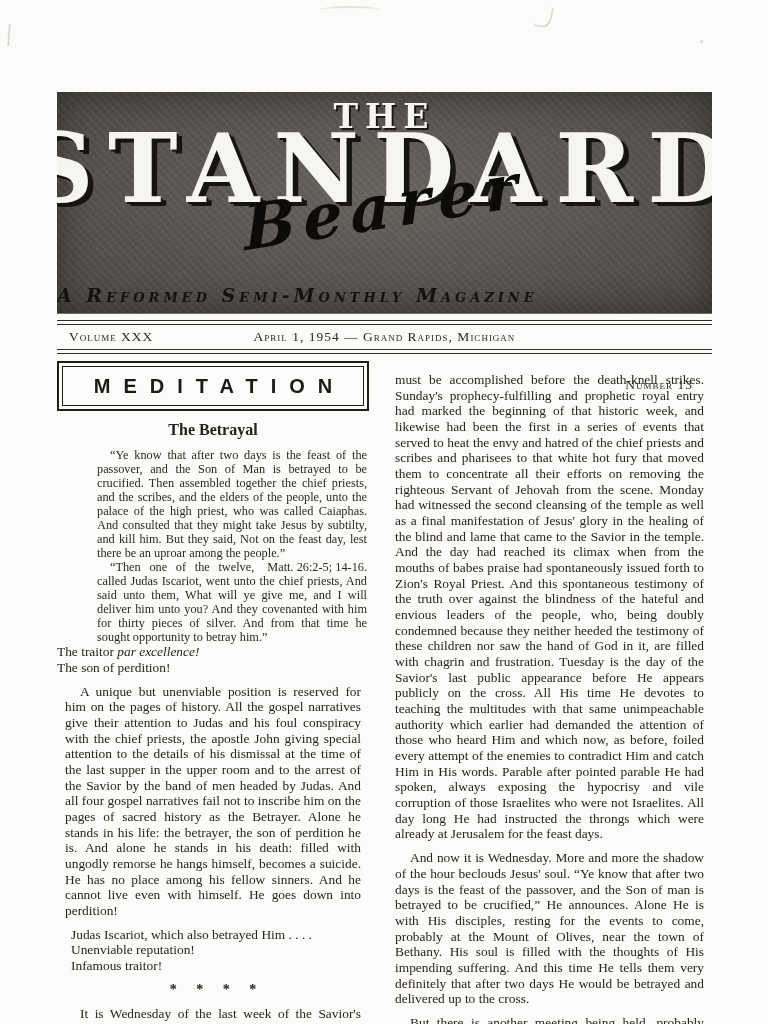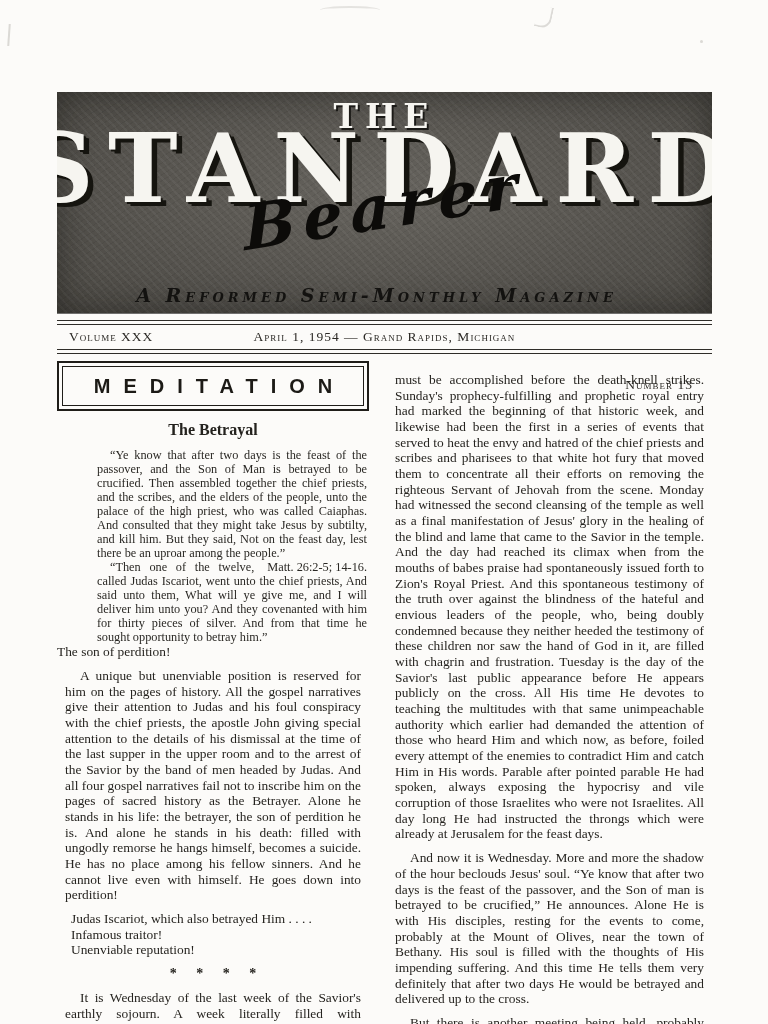--- a/index.html
+++ b/index.html
@@ -45,21 +45,21 @@
     white-space:nowrap;
   }
   .mh-overlay{
     position:absolute;top:84px;left:0;right:0;text-align:center;
     font-family:"DejaVu Serif", serif;font-style:italic;font-weight:bold;
     font-size:62px;line-height:1;letter-spacing:8px;color:#0c0b09;
     transform:rotate(-9deg) skewX(-6deg);
     white-space:nowrap;
   }
   .mh-sub{
-    position:absolute;bottom:7px;left:0;right:16px;text-align:center;
+    position:absolute;bottom:7px;left:0;right:16px;
     font-family:"DejaVu Serif", serif;font-style:italic;font-weight:bold;
     font-variant:small-caps;
     font-size:19px;letter-spacing:4px;color:#131210;
     white-space:nowrap;
   }
 
   
   .dbl-rule{height:3px;border-top:1.6px solid #2f2d29;border-bottom:1.6px solid #2f2d29;}
   .rule-top{margin-top:7px;}
   .issue-line{
@@ -137,25 +137,26 @@
       </div>
 
       <div class="article-title">The Betrayal</div>
 
       <div class="quote">
         <p>“Ye know that after two days is the feast of the passover, and the Son of Man is betrayed to be crucified. Then assembled together the chief priests, and the scribes, and the elders of the people, unto the palace of the high priest, who was called Caiaphas. And consulted that they might take Jesus by subtilty, and kill him. But they said, Not on the feast day, lest there be an uproar among the people.”</p>
         <p class="quote-gap"><span class="qcite">Matt. 26:2-5; 14-16.</span><span>“Then one of the twelve, called Judas Iscariot, went unto the chief priests, And said unto them, What will ye give me, and I will deliver him unto you? And they covenanted with him for thirty pieces of silver. And from that time he sought opportunity to betray him.”</span></p>
       </div>
 
       <div class="bodytext">
+        <p class="exclaim"><span>The traitor </span><i>par excellence!</i></p>
         <p class="exclaim">The son of perdition!</p>
         <p class="para">A unique but unenviable position is reserved for him on the pages of history.  All the gospel narratives give their attention to Judas and his foul conspiracy with the chief priests, the apostle John giving special attention to the details of his dismissal at the time of the last supper in the upper room and to the arrest of the Savior by the band of men headed by Judas.  And all four gospel narratives fail not to inscribe him on the pages of sacred history as the Betrayer.  Alone he stands in his life: the betrayer, the son of perdition he is.  And alone he stands in his death: filled with ungodly remorse he hangs himself, becomes a suicide.  He has no place among his fellow sinners.  And he cannot live even with himself.  He goes down into perdition!</p>
         <p class="exclaim indented">Judas Iscariot, which also betrayed Him . . . .</p>
+        <p class="exclaim indented">Unenviable reputation!</p>
         <p class="exclaim indented">Infamous traitor!</p>
-        <p class="exclaim indented">Unenviable reputation!</p>
         <div class="separator">* * * *</div>
         <p class="para">It is Wednesday of the last week of the Savior's earthly sojourn.  A week literally filled with tremendous events and important discourses it has been thus far.  The hour, the central hour of all history, is drawing near.  And all things</p>
       </div>
     </div>
 
     <div class="col-right">
       <div class="bodytext">
         <p class="para noindent">must be accomplished before the death-knell strikes.  Sunday's prophecy-fulfilling and prophetic royal entry had marked the beginning of that historic week, and likewise had been the first in a series of events that served to heat the envy and hatred of the chief priests and scribes and pharisees to that white hot fury that moved them to concentrate all their efforts on removing the righteous Servant of Jehovah from the scene.  Monday had witnessed the second cleansing of the temple as well as a final manifestation of Jesus' glory in the healing of the blind and lame that came to the Savior in the temple.  And the day had reached its climax when from the mouths of babes praise had spontaneously issued forth to Zion's Royal Priest.  And this spontaneous testimony of the truth over against the blindness of the hateful and envious leaders of the people, who, being doubly condemned because they neither heeded the testimony of these children nor saw the hand of God in it, are filled with chagrin and frustration.  Tuesday is the day of the Savior's last public appearance before He appears publicly on the cross.  All His time He devotes to teaching the multitudes with that same unimpeachable authority which earlier had demanded the attention of those who heard Him and which now, as before, foiled every attempt of the enemies to contradict Him and catch Him in His words.  Parable after pointed parable He had spoken, always exposing the hypocrisy and vile corruption of those Israelites who were not Israelites.  All day long He had instructed the throngs which were already at Jerusalem for the feast days.</p>
         <p class="para mt">And now it is Wednesday.  More and more the shadow of the hour beclouds Jesus' soul.  “Ye know that after two days is the feast of the passover, and the Son of man is betrayed to be crucified,” He announces.  Alone He is with His disciples, resting for the events to come, probably at the Mount of Olives, near the town of Bethany.  His soul is filled with the thoughts of His impending suffering.  And this time He tells them very definitely that after two days He would be betrayed and delivered up to the cross.</p>
         <p class="para mt">But there is another meeting being held, probably informally, at the same time.  As though the Savior's announcement to His disciples had called them to assemble, we read, “Then assembled together the chief priests, and</p>

